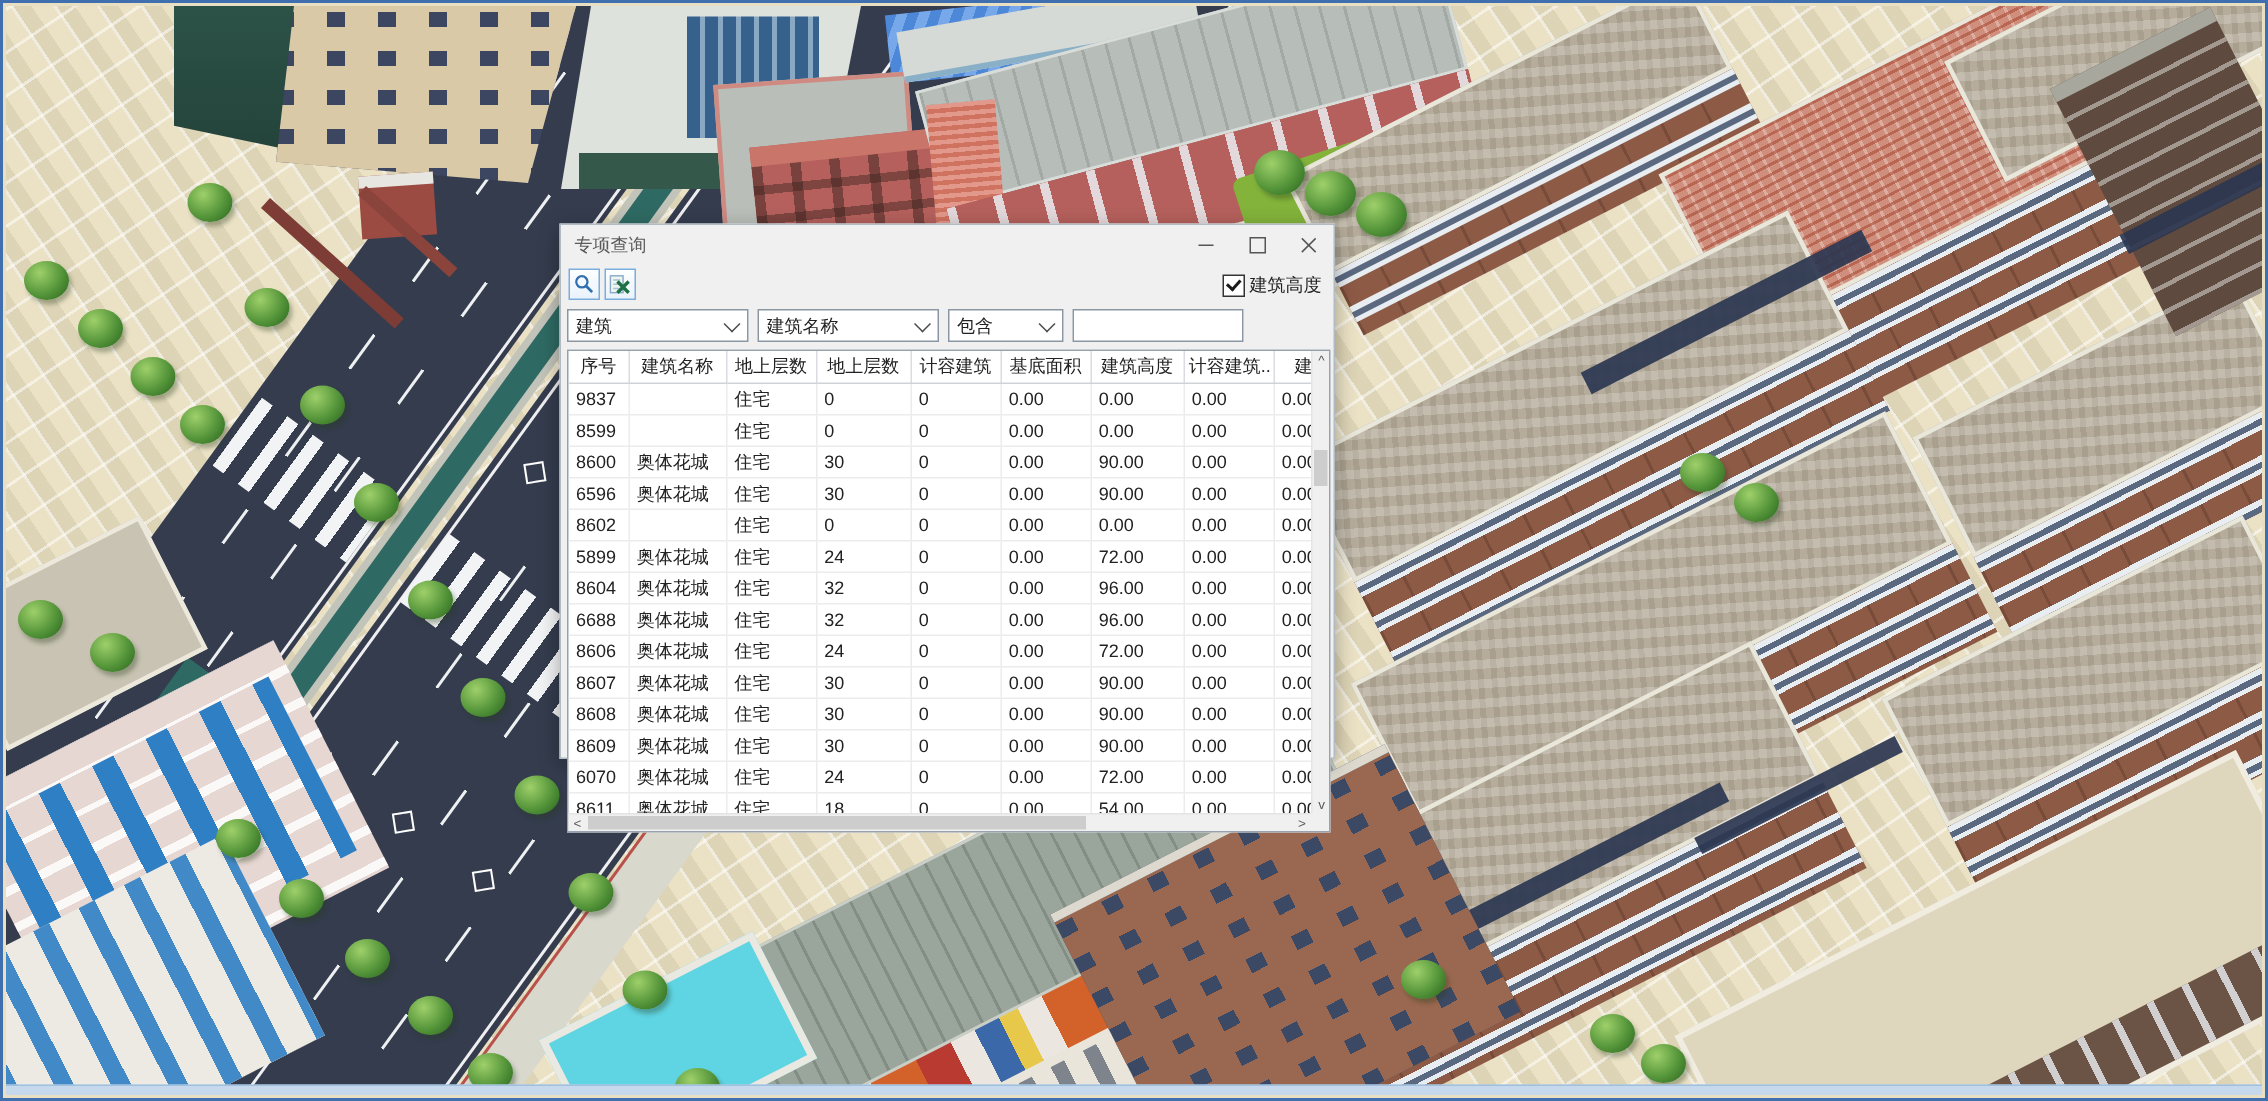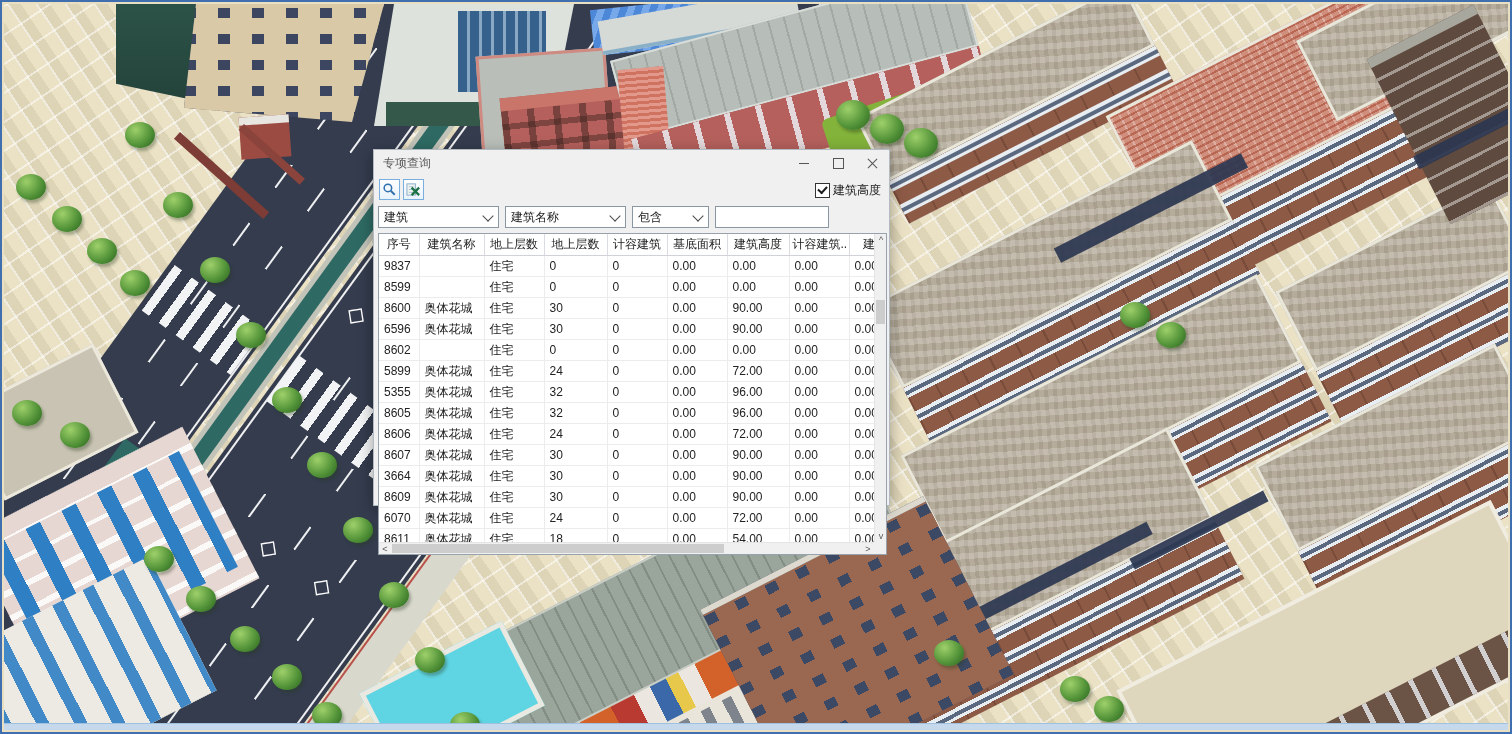--- a/index.html
+++ b/index.html
@@ -390,33 +390,33 @@
               <td>住宅</td>
               <td>24</td>
               <td>0</td>
               <td>0.00</td>
               <td>72.00</td>
               <td>0.00</td>
               <td>0.00</td>
             </tr>
 
             <tr>
-              <td>5355</td>
+              <td>8604</td>
               <td>奥体花城</td>
               <td>住宅</td>
               <td>32</td>
               <td>0</td>
               <td>0.00</td>
               <td>96.00</td>
               <td>0.00</td>
               <td>0.00</td>
             </tr>
 
             <tr>
-              <td>8605</td>
+              <td>6688</td>
               <td>奥体花城</td>
               <td>住宅</td>
               <td>32</td>
               <td>0</td>
               <td>0.00</td>
               <td>96.00</td>
               <td>0.00</td>
               <td>0.00</td>
             </tr>
 
@@ -438,21 +438,21 @@
               <td>住宅</td>
               <td>30</td>
               <td>0</td>
               <td>0.00</td>
               <td>90.00</td>
               <td>0.00</td>
               <td>0.00</td>
             </tr>
 
             <tr>
-              <td>3664</td>
+              <td>8608</td>
               <td>奥体花城</td>
               <td>住宅</td>
               <td>30</td>
               <td>0</td>
               <td>0.00</td>
               <td>90.00</td>
               <td>0.00</td>
               <td>0.00</td>
             </tr>
 

